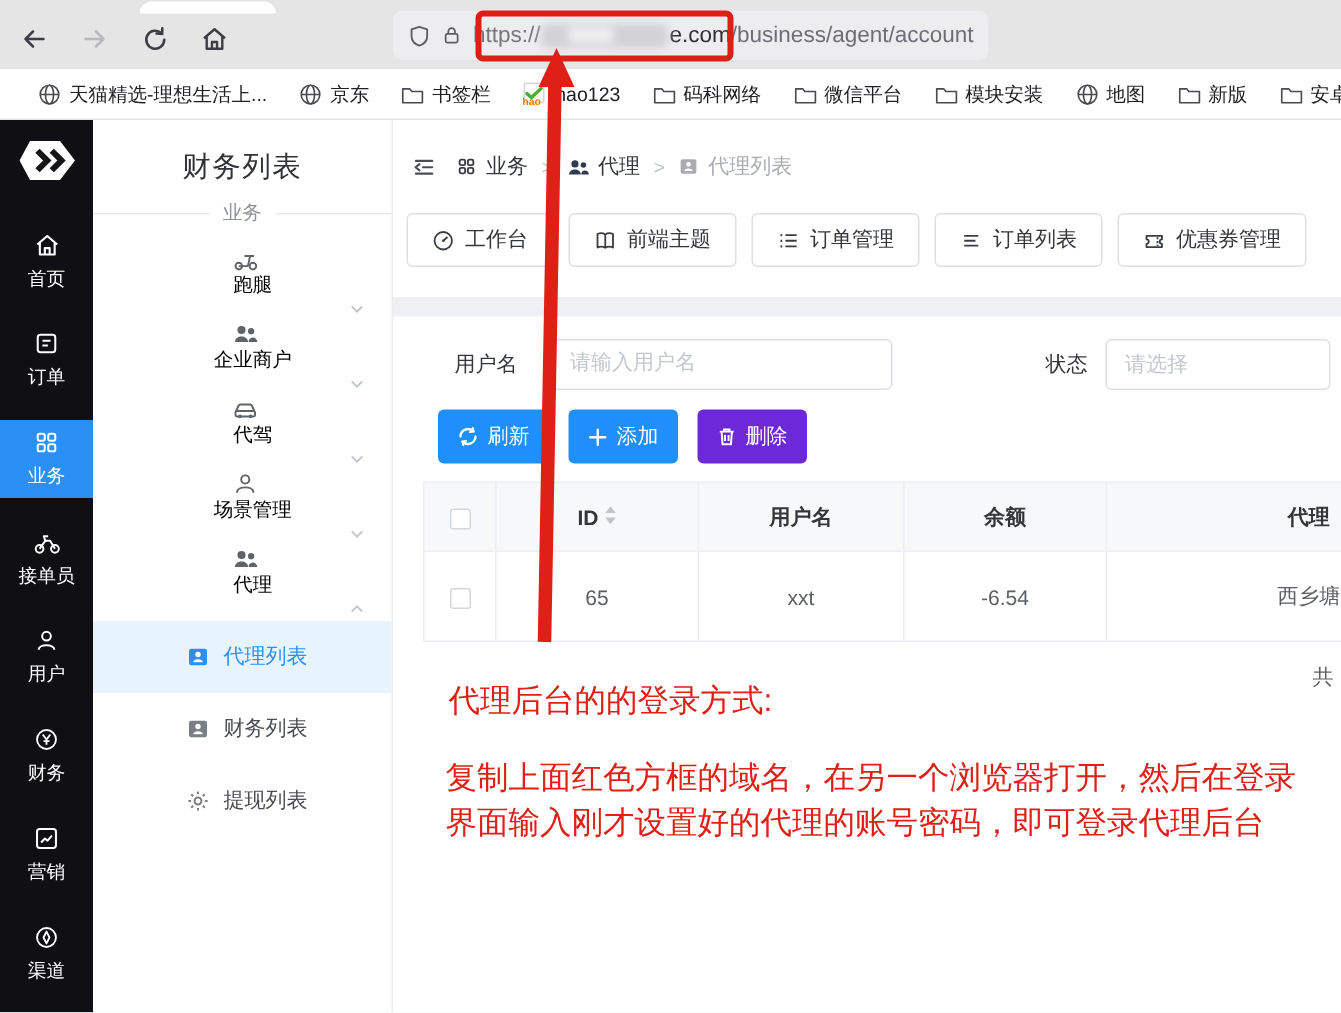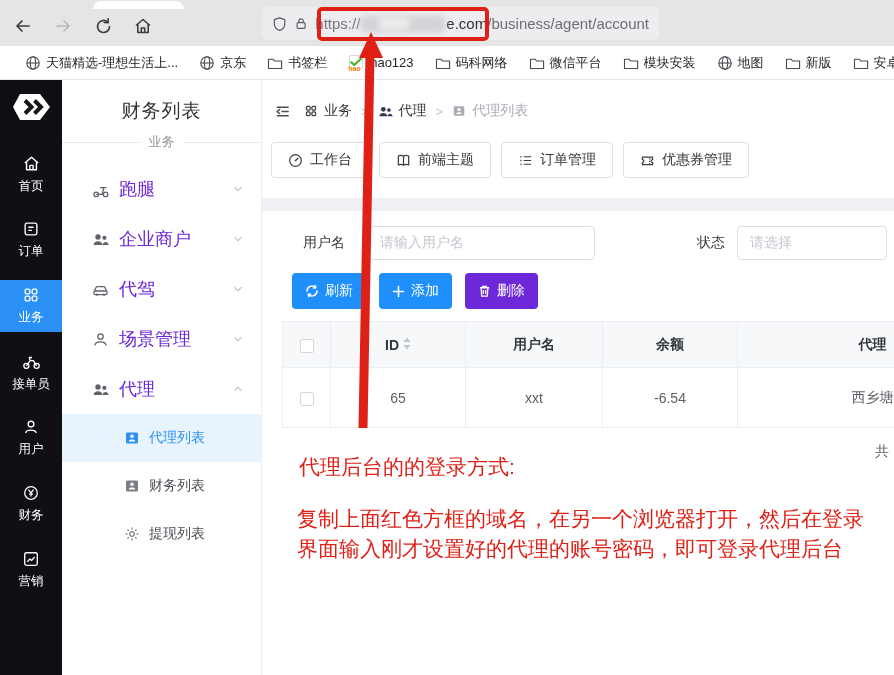--- a/index.html
+++ b/index.html
@@ -39,21 +39,21 @@
   .rail-item { width:100%; height:52px; display:flex; flex-direction:column; align-items:center; justify-content:center; gap:5px;
                color:#fff; font-size:12.5px; cursor:pointer; }
   .rail-item.active { background:#2b90f6; }
 
   .sidebar { width:200px; background:#fff; border-right:1px solid #ececec; flex:none; }
   .sb-title { padding-top:18px; text-align:center; font-size:19px; color:#2f3236; letter-spacing:1px; }
   .sb-section { margin-top:9px; display:flex; align-items:center; }
   .sb-section .ln { flex:1; height:1px; background:#e9e9ec; }
   .sb-section .tx { padding:0 9px; font-size:13px; color:#8f9399; }
   .menu { margin-top:13px; }
-  .menu-item { height:50px; display:flex; align-items:center; padding:0 16px 0 30px; font-size:18px; color:#6d28d9; cursor:pointer; }
+  .menu-item { height:50px; display:flex; align-items:center; padding:0 16px 0 30px; font-size:13px; color:#000000; cursor:pointer;flex-direction:column; }
   .menu-item .mi { margin-right:10px; display:flex; color:#5f646b; }
   .menu-item .chev { margin-left:auto; display:flex; color:#c0c4cc; }
   .sub-item { height:48px; display:flex; align-items:center; padding-left:62px; font-size:14px; color:#4a4e54; cursor:pointer; }
   .sub-item .mi { margin-right:9px; display:flex; color:#7a7f86; }
   .sub-item.active { background:#e8f4fd; color:#2b90f6; }
   .sub-item.active .mi { color:#2b90f6; }
 
   .content { flex:1; background:#eef0f3; display:flex; flex-direction:column; min-width:0; }
   .content-header { background:#fff; flex:none; }
   .crumb-row { height:62px; display:flex; align-items:center; padding-left:12px; gap:9px; font-size:14px; }
@@ -275,20 +275,27 @@
             </svg>
           <span>财务</span>
         </div>
         <div class="rail-item">
           <svg class="ic" width="18" height="18" viewBox="0 0 20 20" fill="none" stroke="#fff" stroke-width="1.5" stroke-linejoin="round">
               <rect x="3" y="3" width="14" height="14" rx="2"></rect>
               <polyline points="6,13 8.8,10 10.8,11.6 14,7.8"></polyline>
             </svg>
           <span>营销</span>
         </div>
+        <div class="rail-item">
+          <svg class="ic" width="18" height="18" viewBox="0 0 20 20" fill="none" stroke="#fff" stroke-width="1.4" stroke-linejoin="round">
+              <circle cx="10" cy="10" r="7"></circle>
+              <polygon points="10,5.6 12.2,10 10,14.4 7.8,10"></polygon>
+            </svg>
+          <span>渠道</span>
+        </div>
       </div>
     </aside>
 
     <aside class="sidebar">
       <div class="sb-title">财务列表</div>
       <div class="sb-section">
         <span class="ln"></span>
           <span class="tx">业务</span>
           <span class="ln"></span>
       </div>
@@ -453,20 +460,26 @@
                 <path d="M8 3.5 C6.5 2.5 4 2.5 2.5 3.2 V12.8 C4 12.1 6.5 12.1 8 13 C9.5 12.1 12 12.1 13.5 12.8 V3.2 C12 2.5 9.5 2.5 8 3.5 Z M8 3.5 V13"></path>
               </svg>
             <span>前端主题</span>
           </button>
           <button class="tb-btn">
             <svg class="ic" width="15" height="15" viewBox="0 0 16 16" fill="none" stroke="#3a3e44" stroke-width="1.3">
                 <path d="M6 4 H14 M6 8 H14 M6 12 H14"></path>
                 <path d="M2.5 4 H3.7 M2.5 8 H3.7 M2.5 12 H3.7" stroke-width="1.6"></path>
               </svg>
             <span>订单管理</span>
+          </button>
+          <button class="tb-btn">
+            <svg class="ic" width="15" height="15" viewBox="0 0 16 16" fill="none" stroke="#3a3e44" stroke-width="1.3">
+                <path d="M3 4.5 H13 M3 8 H11 M3 11.5 H13"></path>
+              </svg>
+            <span>订单列表</span>
           </button>
           <button class="tb-btn">
             <svg class="ic" width="15" height="15" viewBox="0 0 16 16" fill="none" stroke="#3a3e44" stroke-width="1.3" stroke-linejoin="round">
                 <path d="M2.5 4.5 H13.5 V7 a1.6 1.6 0 0 0 0 3.2 V12.5 H2.5 V10.2 a1.6 1.6 0 0 0 0-3.2 Z"></path>
                 <path d="M10.3 5.5 V7 M10.3 8.2 V9.7 M10.3 10.9 V11.8"></path>
               </svg>
             <span>优惠券管理</span>
           </button>
         </div>
       </div>

